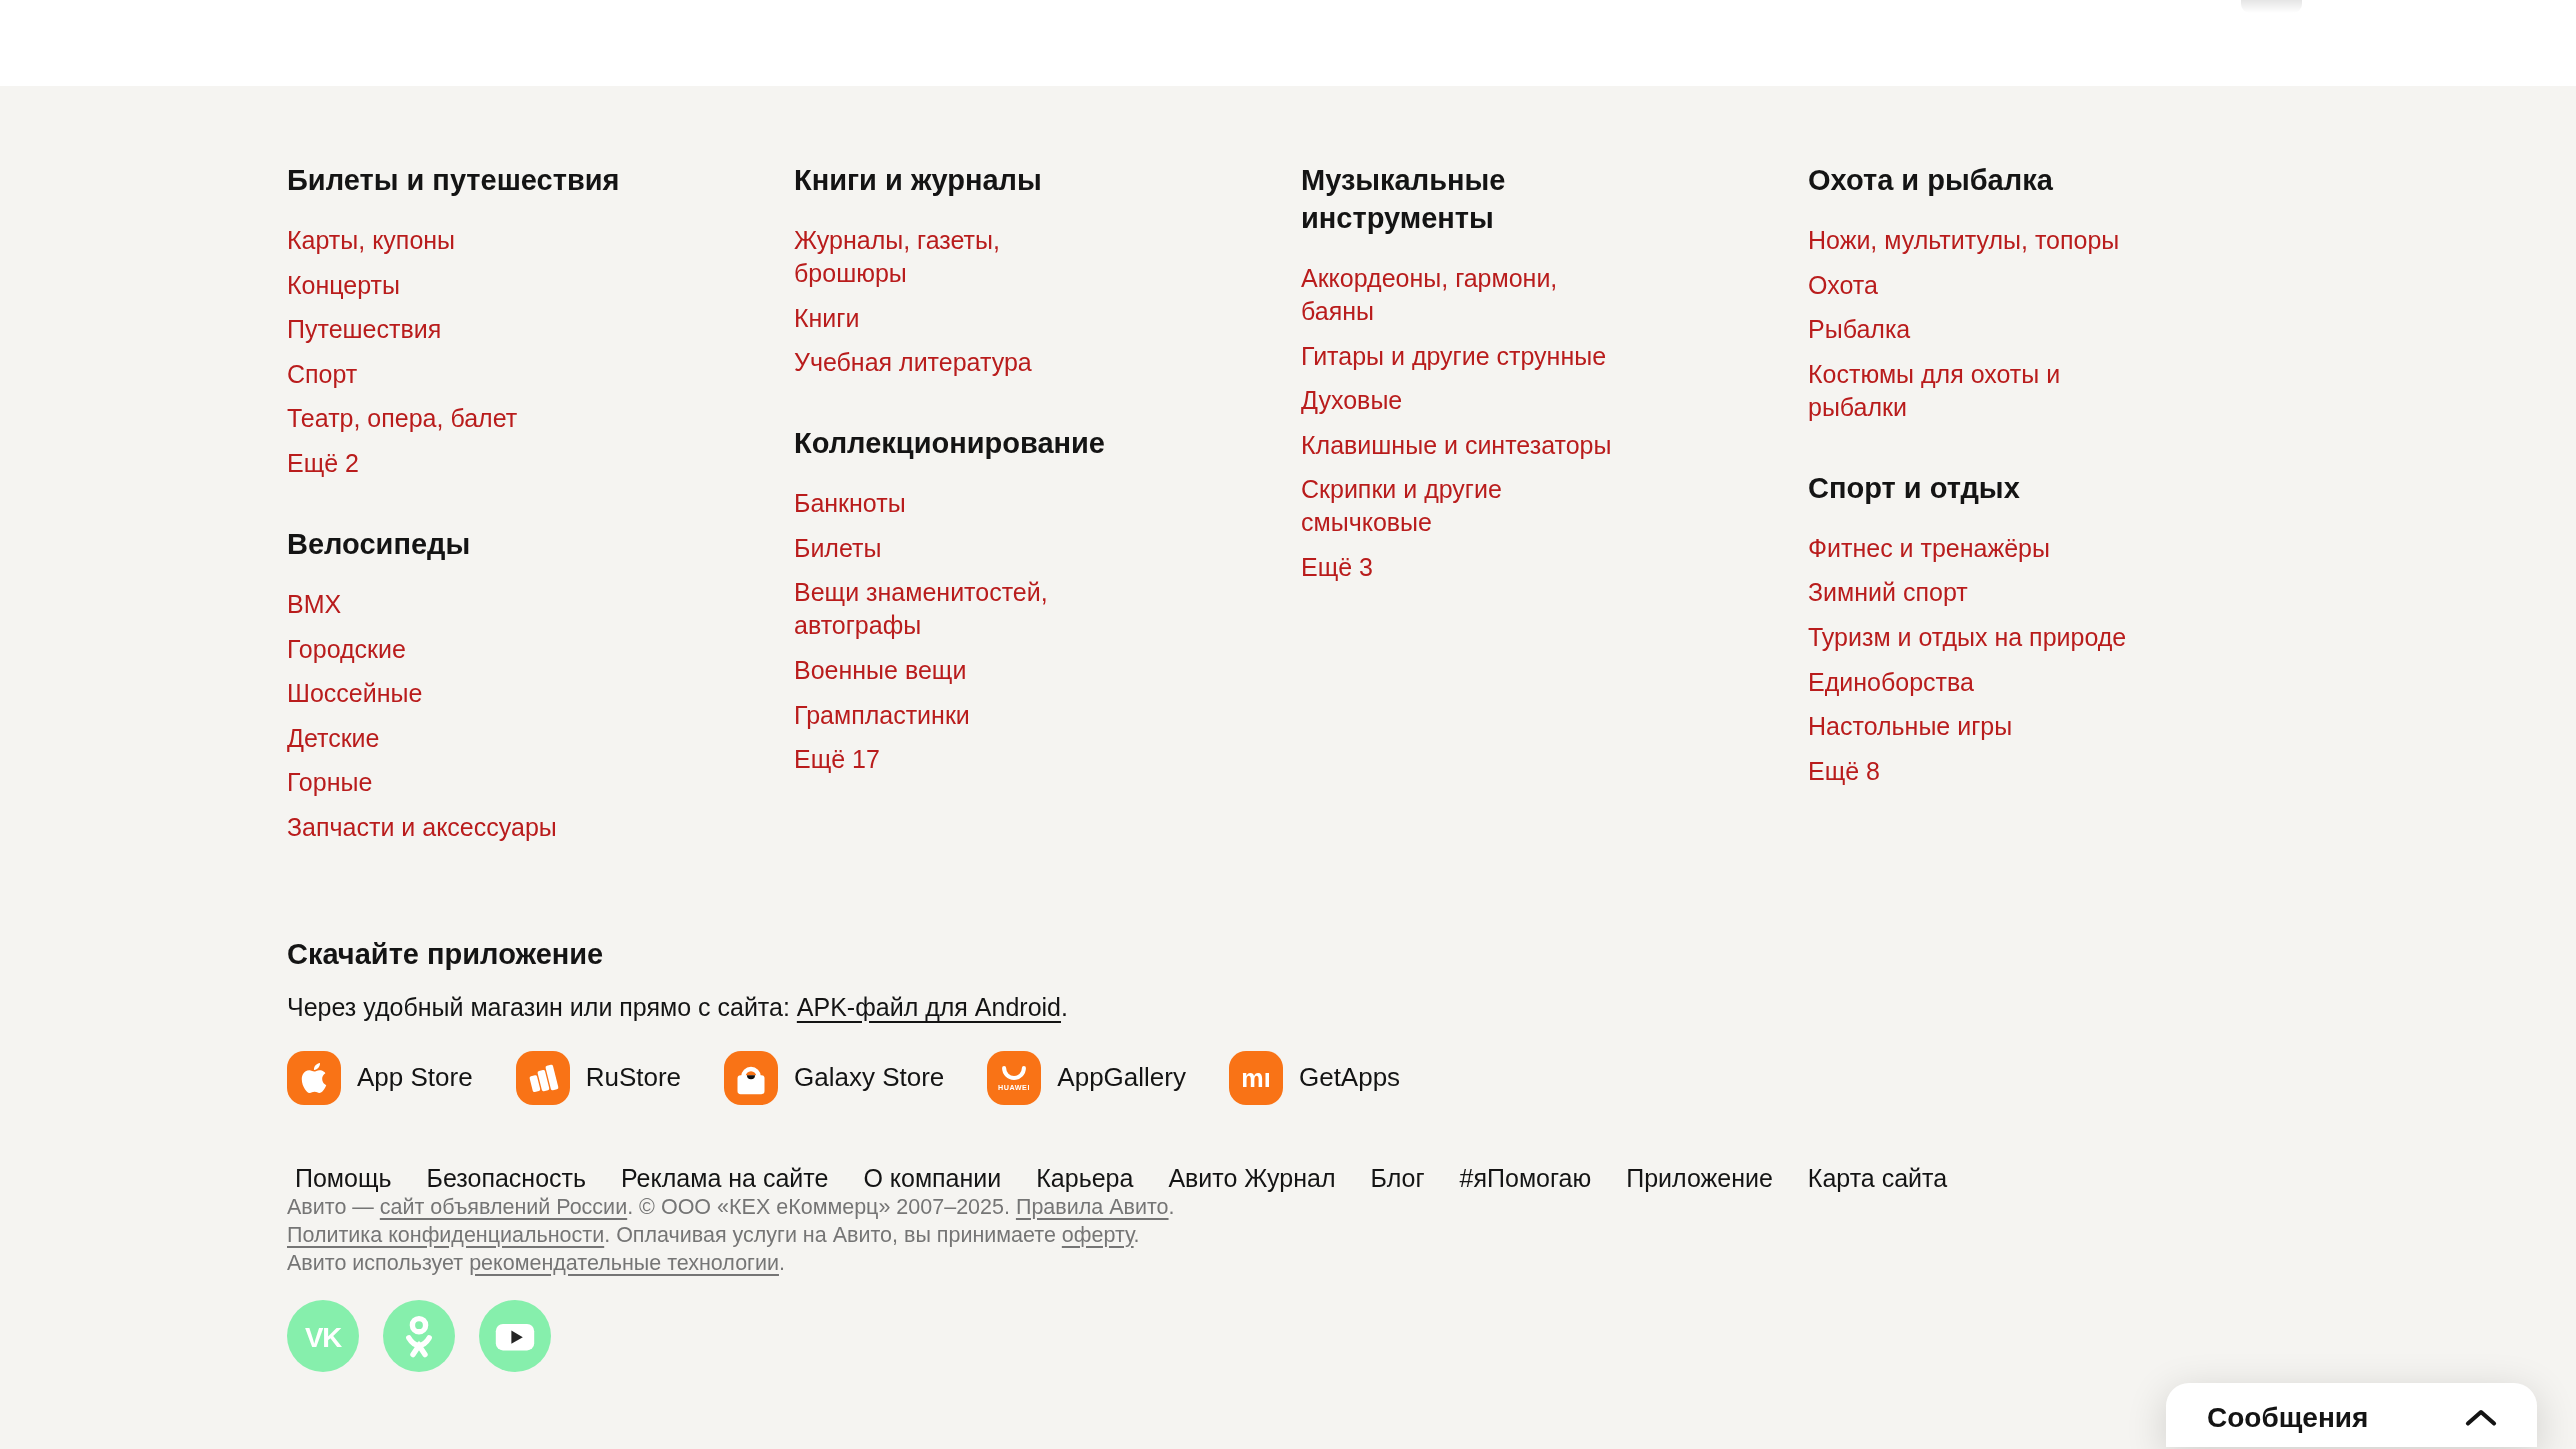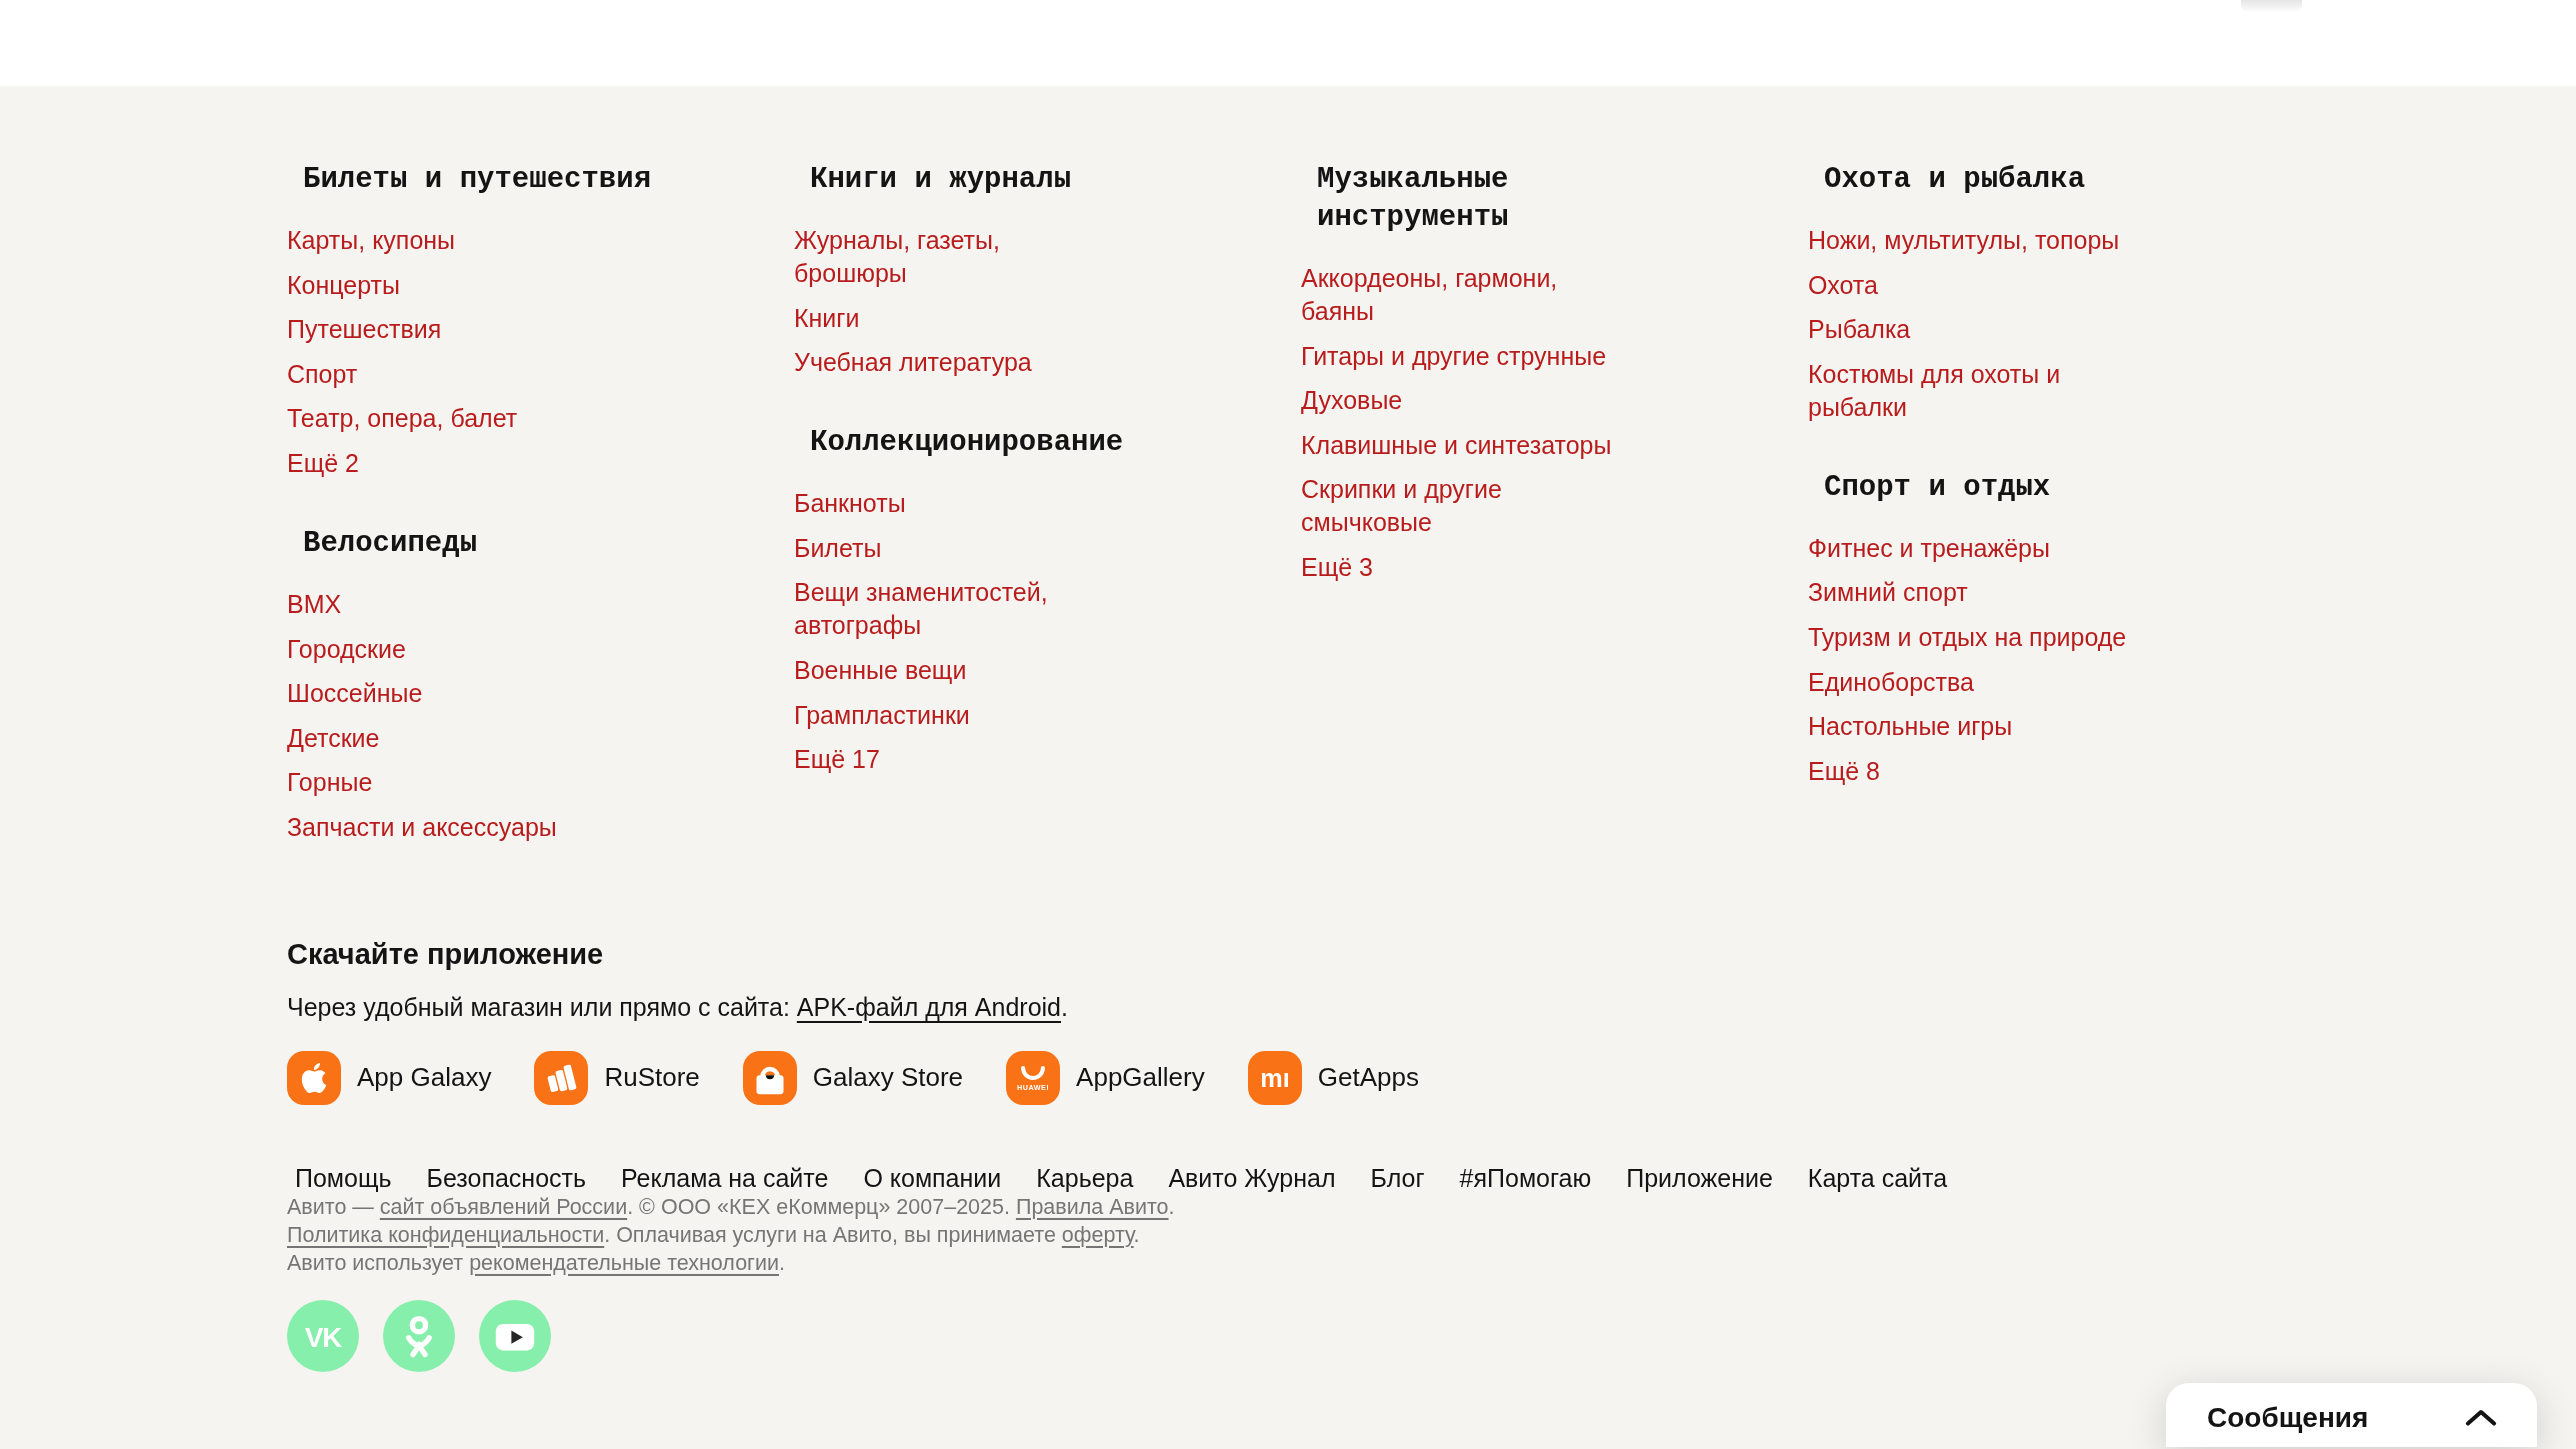--- a/index.html
+++ b/index.html
@@ -17,22 +17,22 @@
   }
   .footer {
     position:absolute; left:0; right:0; top:86px; bottom:0;
     background:#f5f4f1; box-sizing:border-box;
     padding:75px 0 0 287px;
   }
   .cols { display:grid; grid-template-columns:repeat(4, 507px); align-items:start; }
   .col  { display:block; }
   .section + .section { margin-top:45px; }
   .sec-title {
-    font-size:29px; line-height:38px; font-weight:700; margin:0 0 25px 16px;
-    max-width:376px; color:#141414; cursor:pointer;font-family:Liberation Mono, monospace;
+    font-size:29px; line-height:38px; font-weight:700; margin:0 0 25px 0;
+    max-width:376px; color:#141414; cursor:pointer;
   }
   .cat-link {
     display:block; font-size:25px; line-height:33px; margin:0 0 11.6px 0;
     max-width:322px; color:#b91c1c; text-decoration:none; cursor:pointer;
   }
   .app-dl { margin-top:79px; }
   .app-title { font-size:29px; line-height:38px; font-weight:700; margin:0 0 18px 0; }
   .app-sub { font-size:25px; line-height:33px; }
   .apk-link { color:#141414; text-decoration:underline; text-underline-offset:4.5px; cursor:pointer; }
   .stores { display:flex; align-items:center; gap:43px; margin-top:27px; }
@@ -141,21 +141,21 @@
   <div class="app-dl">
     <h3 class="app-title">Скачайте приложение</h3>
     <div class="app-sub"><span>Через удобный магазин или прямо с сайта: </span><a class="apk-link">APK-файл для Android</a><span>.</span></div>
     <div class="stores" id="stores">
         <div class="store">
           <span class="store-icon">
             <svg viewBox="0 0 24 24" width="30" height="30">
               <path fill="#fff" d="M12.152 6.896c-.948 0-2.415-1.078-3.96-1.04-2.04.027-3.91 1.183-4.961 3.014-2.117 3.675-.546 9.103 1.519 12.09 1.013 1.454 2.208 3.09 3.792 3.032 1.52-.065 2.09-.987 3.935-.987 1.831 0 2.35.987 3.96.948 1.637-.026 2.676-1.48 3.676-2.948 1.156-1.688 1.636-3.325 1.662-3.415-.039-.013-3.182-1.221-3.22-4.857-.026-3.04 2.48-4.494 2.597-4.559-1.429-2.09-3.623-2.324-4.39-2.376-2-.156-3.675 1.09-4.61 1.09zM15.53 3.83c.843-1.012 1.4-2.427 1.245-3.83-1.207.052-2.662.805-3.532 1.818-.78.896-1.454 2.338-1.273 3.714 1.338.104 2.715-.688 3.56-1.702"></path>
             </svg>
           </span>
-          <span class="store-label">App Galaxy</span>
+          <span class="store-label">App Store</span>
         </div>
         <div class="store">
           <span class="store-icon">
             <svg viewBox="0 0 60 60" width="54" height="54">
               <g fill="#fff" transform="rotate(-14 30 32)">
                 <rect x="16" y="25" width="8.5" height="18" rx="2"></rect>
                 <rect x="26" y="21.5" width="8.5" height="23" rx="2"></rect>
                 <rect x="36" y="18" width="8.5" height="28" rx="2"></rect>
               </g>
             </svg>

